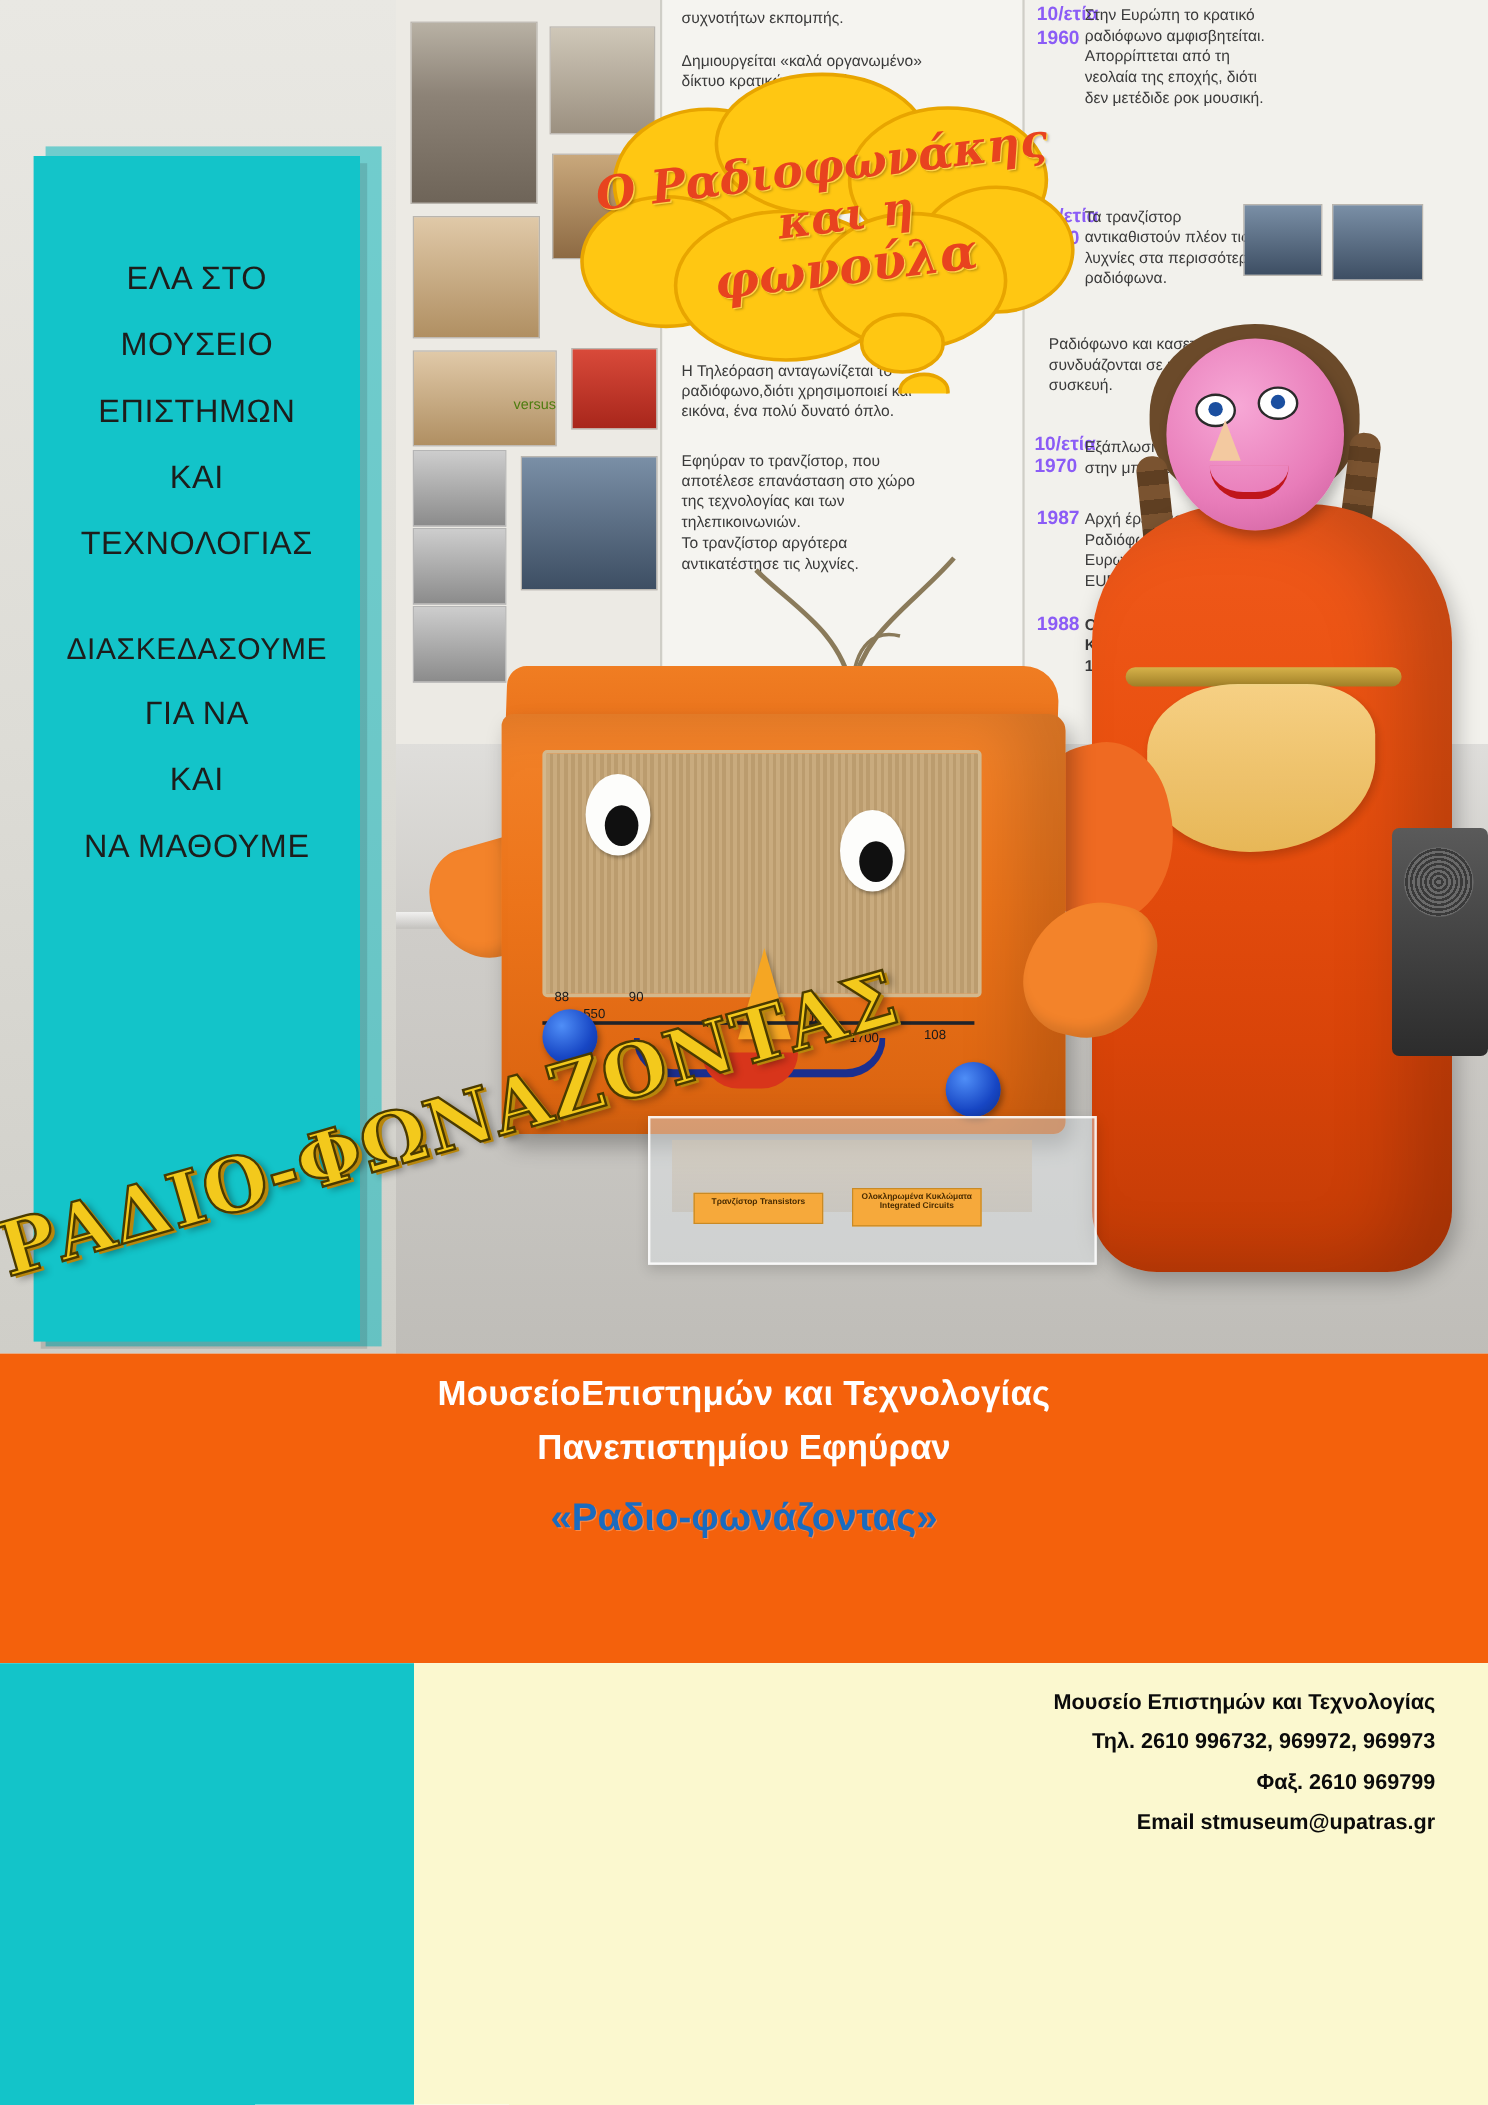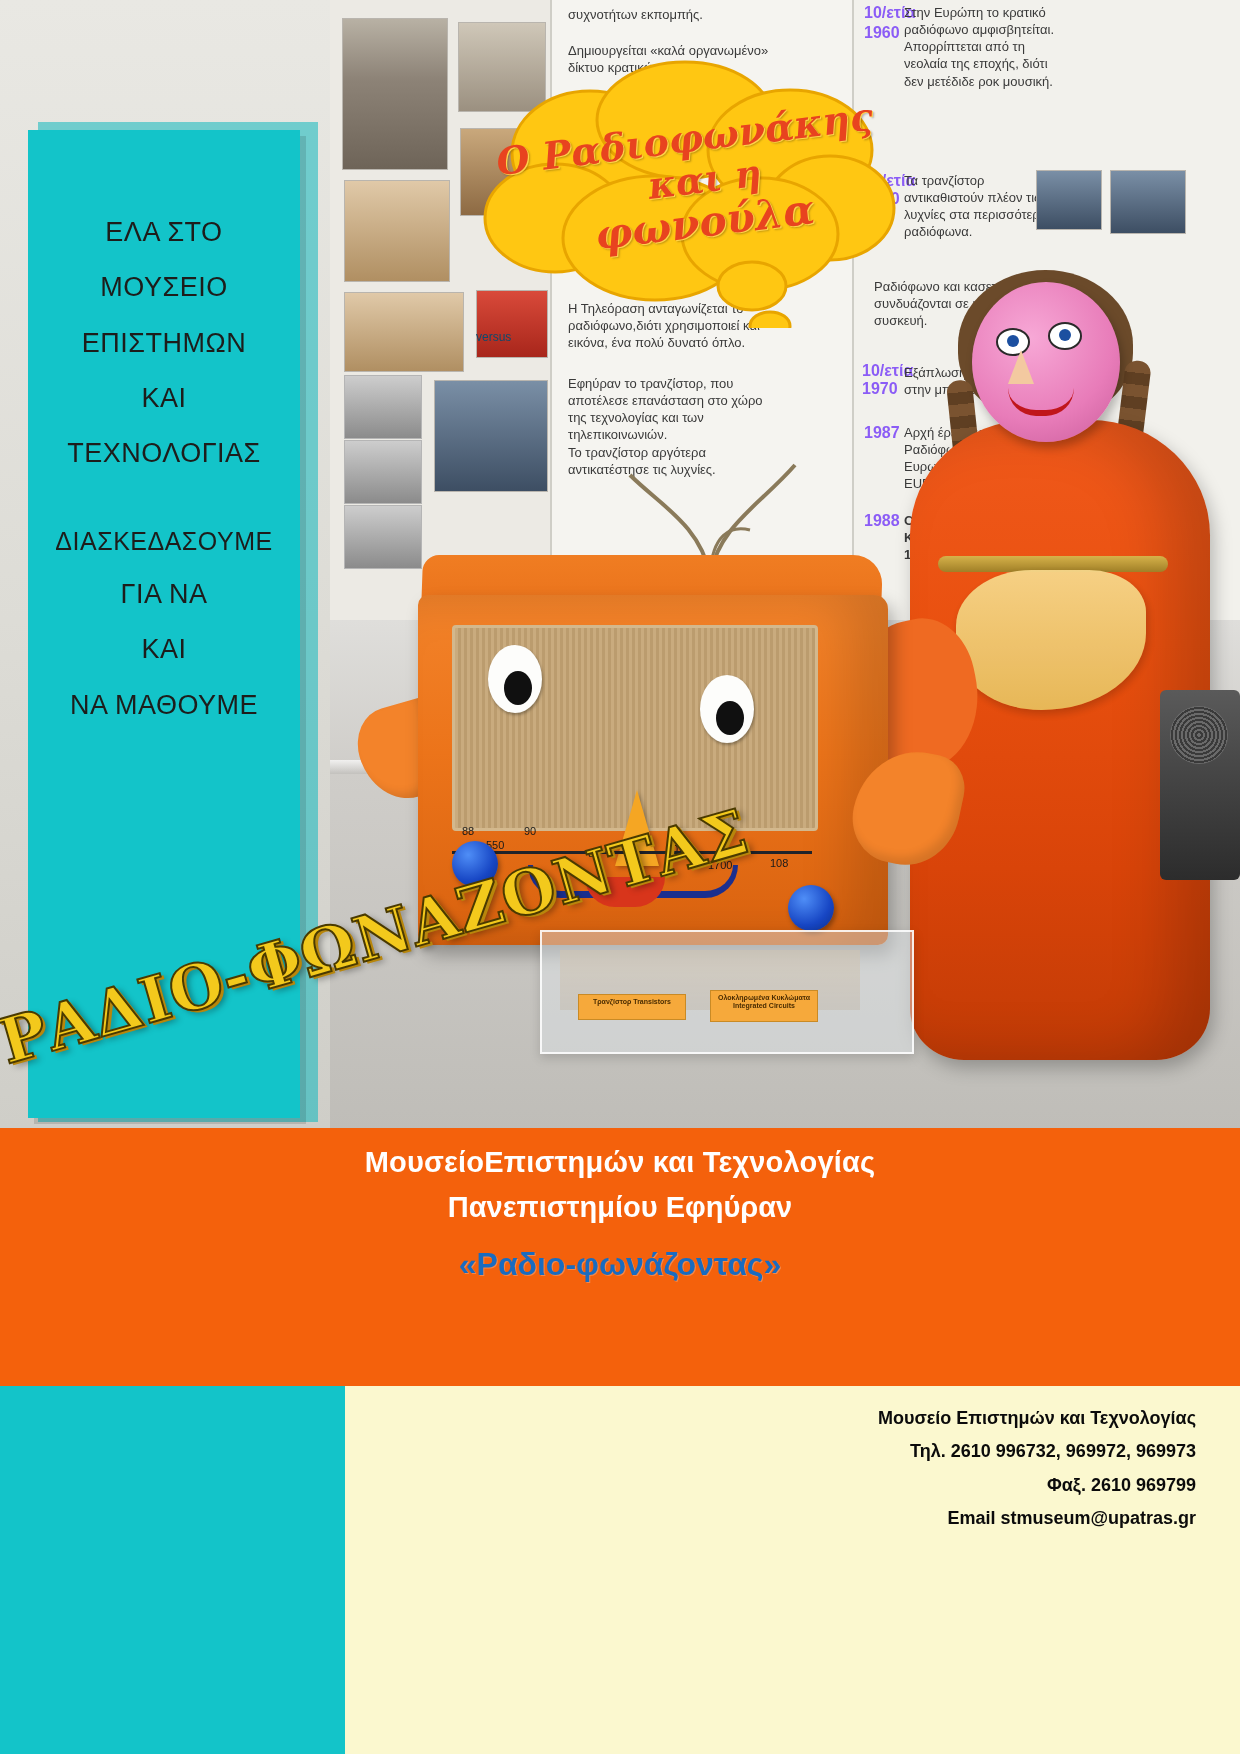--- a/index.html
+++ b/index.html
@@ -466,21 +466,21 @@
     <div class="board-inner"></div>
   </div>
 
   <div class="panel-col c1">
     <div class="pimg radio-photo" style="left:12px; top:18px; width:104px; height:150px;"></div>
     <div class="pimg radio-photo r2" style="left:128px; top:22px; width:86px; height:88px;"></div>
     <div class="pimg radio-photo r3" style="left:14px; top:180px; width:104px; height:100px;"></div>
     <div class="pimg radio-photo r4" style="left:130px; top:128px; width:84px; height:86px;"></div>
     <div class="pimg radio-photo r3" style="left:14px; top:292px; width:118px; height:78px;"></div>
     <div class="pimg tv-photo" style="left:146px; top:290px; width:70px; height:66px;"></div>
-    <div class="ptxt small" style="left:98px; top:330px; color:#0c4a6e;margin-left:48px;">versus</div>
+    <div class="ptxt small" style="left:98px; top:330px; color:#4d7c0f;">versus</div>
     <div class="pimg portrait" style="left:14px; top:375px; width:76px; height:62px;"></div>
     <div class="pimg portrait" style="left:14px; top:440px; width:76px; height:62px;"></div>
     <div class="pimg portrait" style="left:14px; top:505px; width:76px; height:62px;"></div>
     <div class="pimg chip-photo" style="left:104px; top:380px; width:112px; height:110px;"></div>
   </div>
 
   <div class="panel-col c2">
     <div class="ptxt" style="left:16px; top:6px;">συχνοτήτων εκπομπής.</div>
     <div class="ptxt" style="left:16px; top:42px;">Δημιουργείται «καλά οργανωμένο»
 δίκτυο κρατικών σταθμών.</div>

